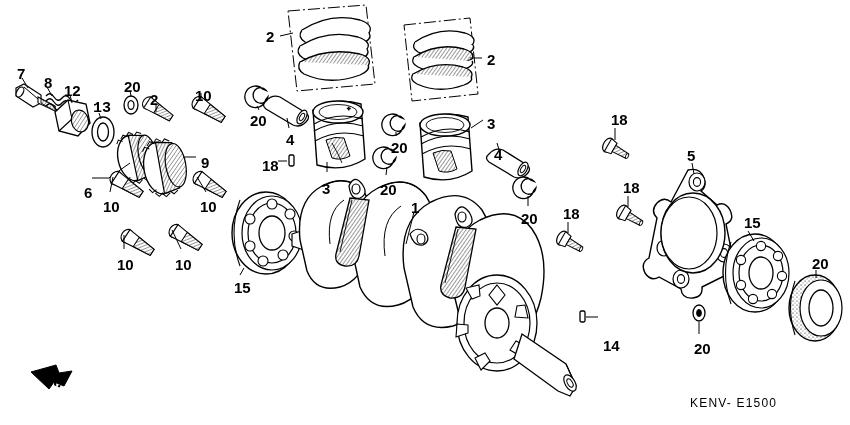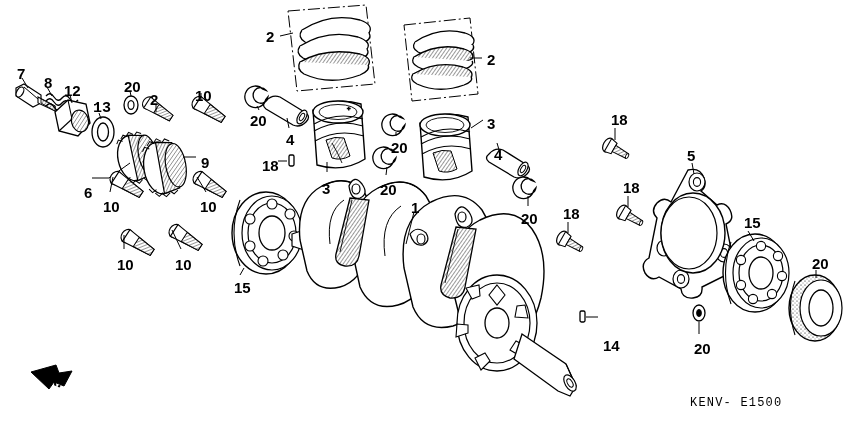--- a/index.html
+++ b/index.html
@@ -29,21 +29,21 @@
     font-weight: 700;
     color: #000000;
     line-height: 1;
     white-space: nowrap;
     letter-spacing: 0px;
   }
   #part-code {
     position: absolute;
     left: 690px;
     top: 396px;
-    font-family: Liberation Mono, monospace;
+    font-family: Liberation Sans, sans-serif;
     font-size: 12px;
     letter-spacing: 1.2px;
     color: #000000;
     white-space: nowrap;
   }
   #fr-label {
     position: absolute;
     left: 44px;
     top: 366px;
     font-family: "Liberation Sans", sans-serif;

